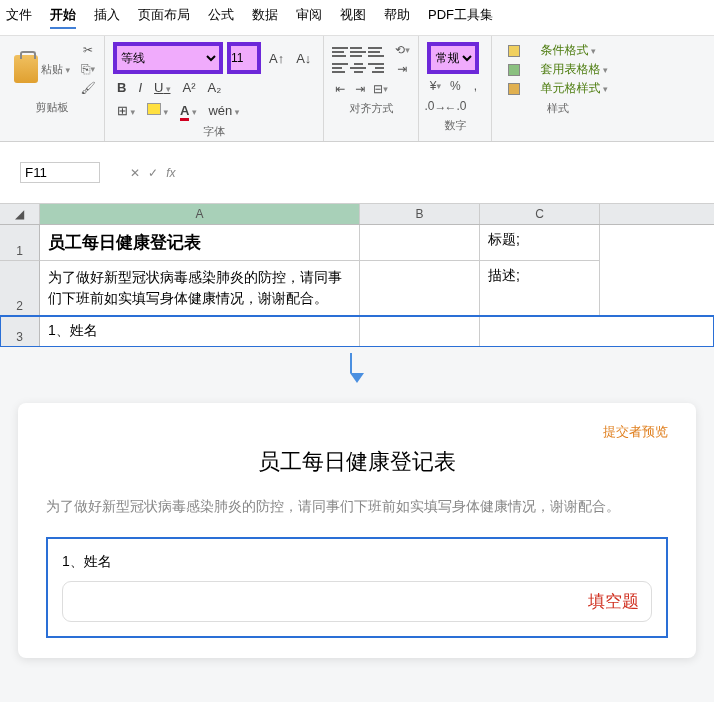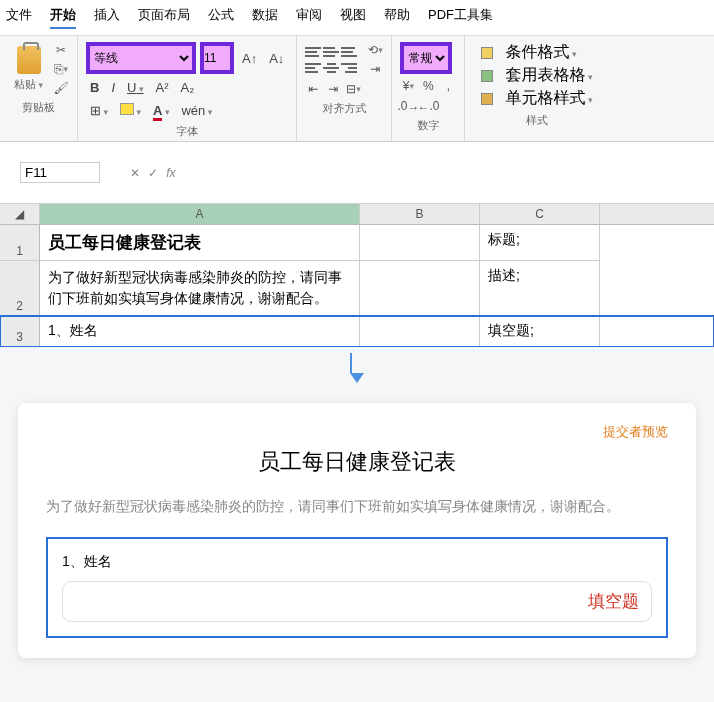--- a/index.html
+++ b/index.html
@@ -6,38 +6,38 @@
 body{font-family:"Microsoft YaHei",sans-serif;background:#f5f6f7;width:714px;height:702px;overflow:hidden}
 .app{background:#fff}
 .menubar{display:flex;gap:18px;padding:6px 6px;font-size:13px;border-bottom:1px solid #e0e0e0}
 .menubar span{cursor:pointer}
 .menubar .active{font-weight:bold;border-bottom:2px solid #417fd6;padding-bottom:3px}
 .ribbon{display:flex;background:#f5f6f7;border-bottom:1px solid #d0d0d0}
 .group{border-right:1px solid #d8d8d8;padding:4px 8px 2px;display:flex;flex-direction:column;font-size:11px;color:#666}
 .group-label{text-align:center;margin-top:2px;font-size:11px}
 .row{display:flex;align-items:center;gap:4px;margin:2px 0}
 .icon{width:16px;height:16px;display:inline-flex;align-items:center;justify-content:center;font-size:12px;color:#555}
-.paste-big{display:flex;flex-direction:column;align-items:center;gap:3px;padding:2px 6px}
+.paste-big{display:flex;align-items:center;gap:3px;padding:2px 6px}
 .paste-big .clip{width:24px;height:28px;background:linear-gradient(#f0c060,#e0a030);border-radius:3px;position:relative}
 .paste-big .clip::before{content:"";position:absolute;top:-4px;left:6px;width:12px;height:6px;border:2px solid #888;border-radius:3px 3px 0 0;border-bottom:none}
 select,input.fs{font-size:12px;border:4px solid #6d28d9;background:#f0abfc;height:32px}
 .font-sel{width:110px}
 .fs{width:34px}
 .btn{border:none;background:none;padding:2px 4px;cursor:pointer;font-size:13px;color:#444}
 .btn.bold{font-weight:bold}
 .btn.it{font-style:italic}
 .btn.ul{text-decoration:underline}
 .color-a{font-weight:bold;border-bottom:3px solid #d00020;line-height:10px}
 .fill-a{display:inline-block;width:14px;height:12px;background:#ffe040;border:1px solid #999}
 .align-grid{display:grid;grid-template-columns:repeat(3,16px);gap:2px}
 .align-grid span{width:16px;height:14px;display:flex;flex-direction:column;justify-content:center;gap:2px}
 .align-grid span i{display:block;height:2px;background:#666}
 .num-sel{width:52px}
 .styles-col{display:flex;flex-direction:column;gap:2px;padding:2px 8px}
-.style-item{display:flex;align-items:center;gap:12px;font-size:16px;color:#000000;white-space:nowrap}
+.style-item{display:flex;align-items:center;gap:20px;font-size:12px;color:#4d7c0f;white-space:nowrap}
 .style-item .sq{width:12px;height:12px;border:1px solid #888}
 .namebox-row{display:flex;align-items:center;border-bottom:1px solid #d0d0d0;background:#fff;font-size:12px}
 .namebox{width:80px;border:1px solid #ccc;margin:20px;padding:2px 4px}
 .fx-icons{display:flex;gap:8px;padding:0 10px;color:#888}
 .sheet{overflow:hidden}
 .colheads{display:grid;grid-template-columns:40px 320px 120px 120px;background:#e8eaec;font-size:12px;color:#555;border-bottom:1px solid #bbb}
 .colheads div{border-right:1px solid #ccc;text-align:center;padding:3px 0}
 .colheads .colA{background:#a8d0b8}
 .rows{display:grid;grid-template-columns:40px 320px 120px 120px}
 .rh{background:#e8eaec;border-right:1px solid #bbb;border-bottom:1px solid #ccc;display:flex;align-items:flex-end;justify-content:center;font-size:12px;color:#555;padding-bottom:2px}
@@ -222,21 +222,20 @@
     <div class="rows r2">
       <div class="rh">2</div>
       <div class="cell a">为了做好新型冠状病毒感染肺炎的防控，请同事们下班前如实填写身体健康情况，谢谢配合。</div>
       <div class="cell"></div>
       <div class="cell">描述;</div>
     </div>
     <div class="rows r3">
       <div class="rh">3</div>
       <div class="cell a">1、姓名</div>
       <div class="cell"></div>
-      <div class="cell">填空题;</div>
     </div>
   </div>
 </div>
 
 <div class="arrow">
   <div>
       <div class="arrow-line"></div>
       <div class="arrow-head"></div>
     </div>
 </div>

